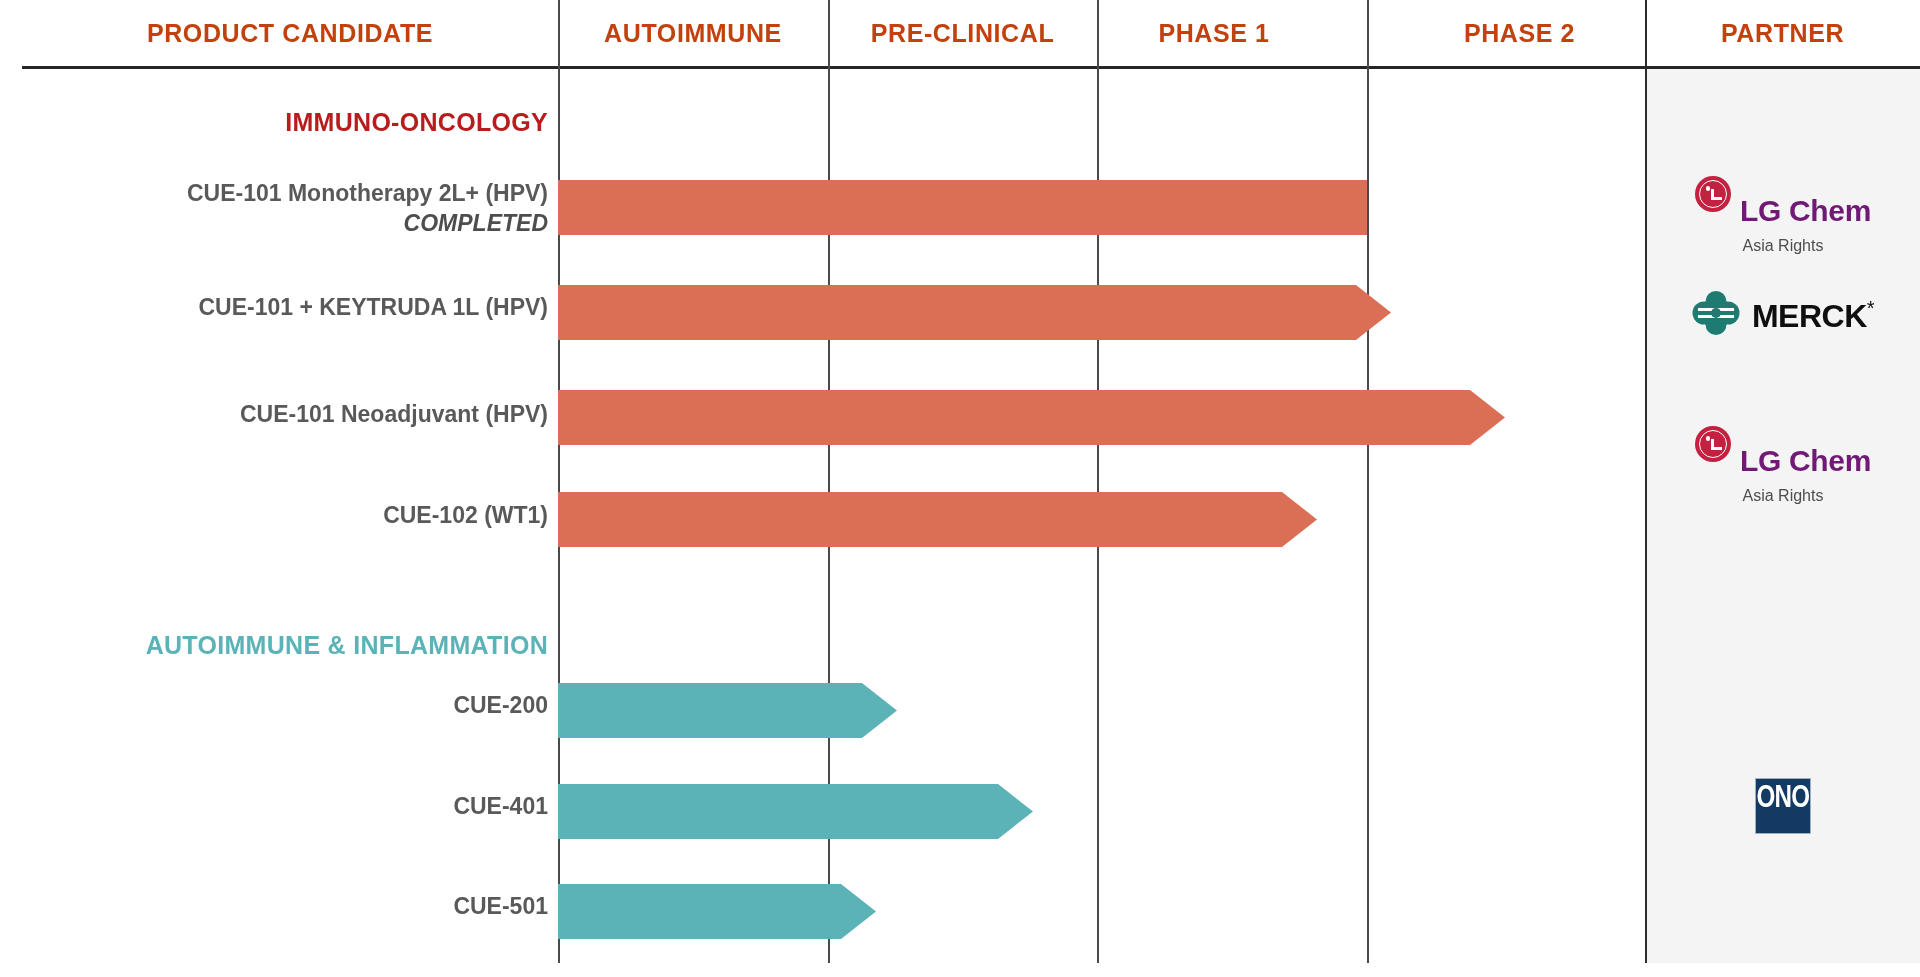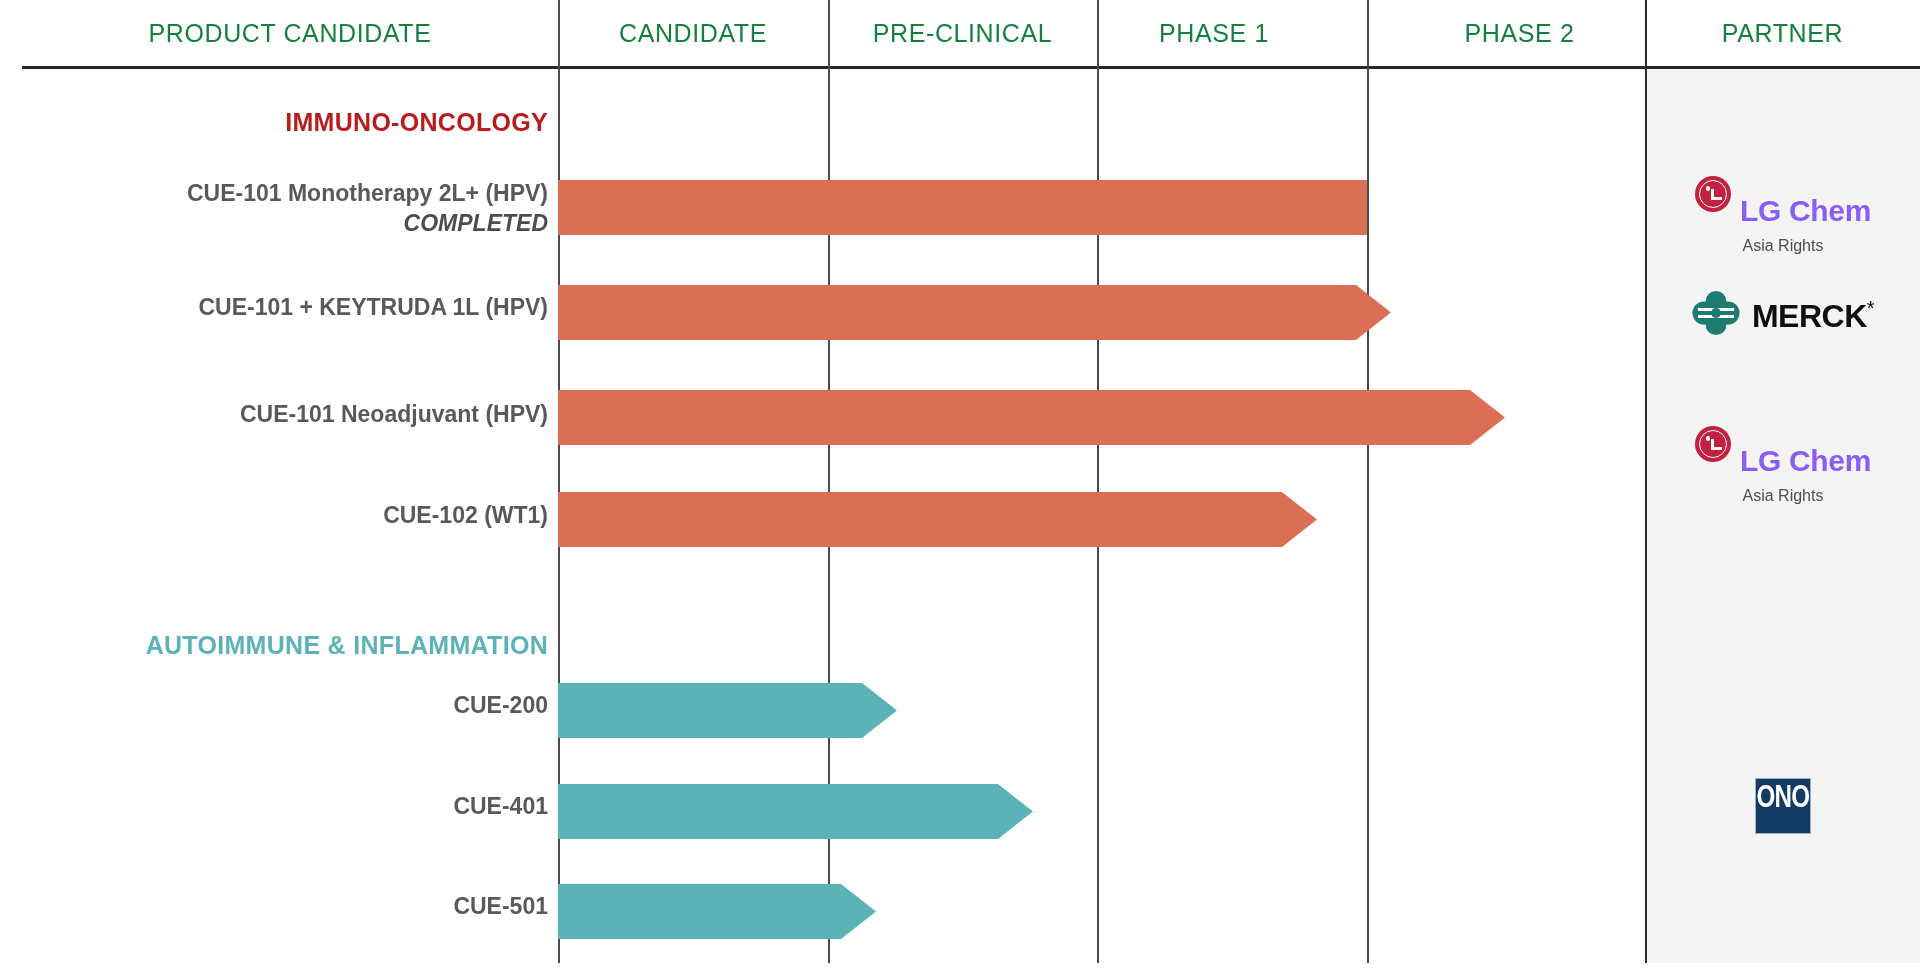--- a/index.html
+++ b/index.html
@@ -38,23 +38,23 @@
     width: 1920px;
     height: 67px;
   }
   .header-cell {
     position: absolute;
     top: 0;
     height: 67px;
     display: flex;
     align-items: center;
     justify-content: center;
-    color: #15803d;
+    color: #c2410c;
     font-size: 25px;
-    font-weight: normal;
+    font-weight: bold;
     letter-spacing: 0.6px;
     white-space: nowrap;
   }
   .header-rule {
     position: absolute;
     left: 22px;
     top: 66px;
     width: 1898px;
     height: 3px;
     background: #262626;
@@ -171,21 +171,21 @@
   }
   .lg-mark .mouth {
     position: absolute;
     left: 16px; top: 21px;
     width: 11px; height: 3px;
     background: #ffffff;
   }
   .lg-text {
     font-size: 30px;
     font-weight: bold;
-    color: #8b5cf6;
+    color: #701a75;
     letter-spacing: -0.3px;
     white-space: nowrap;
     margin-top: 33px;
   }
   .asia-rights {
     margin-top: 9px;
     font-size: 16px;
     color: #4d4d4d;
     white-space: nowrap;
   }
@@ -232,21 +232,21 @@
 </style>
 </head>
 <body>
 
 <div id="pipeline">
 
   <div class="partner-panel-bg"></div>
 
   <div class="header-row" id="header-row">
       <div class="header-cell" style="left: 22px; width: 536px;">PRODUCT CANDIDATE</div>
-      <div class="header-cell" style="left: 558px; width: 270px;">CANDIDATE</div>
+      <div class="header-cell" style="left: 558px; width: 270px;">AUTOIMMUNE</div>
       <div class="header-cell" style="left: 828px; width: 269px;">PRE-CLINICAL</div>
       <div class="header-cell" style="left: 1068px; width: 292px;">PHASE 1</div>
       <div class="header-cell" style="left: 1367px; width: 305px;">PHASE 2</div>
       <div class="header-cell" style="left: 1645px; width: 275px;">PARTNER</div>
     </div>
   <div class="header-rule"></div>
 
   <div id="grid-lines">
       <div class="vline" style="left: 558px;"></div>
       <div class="vline" style="left: 828px;"></div>

